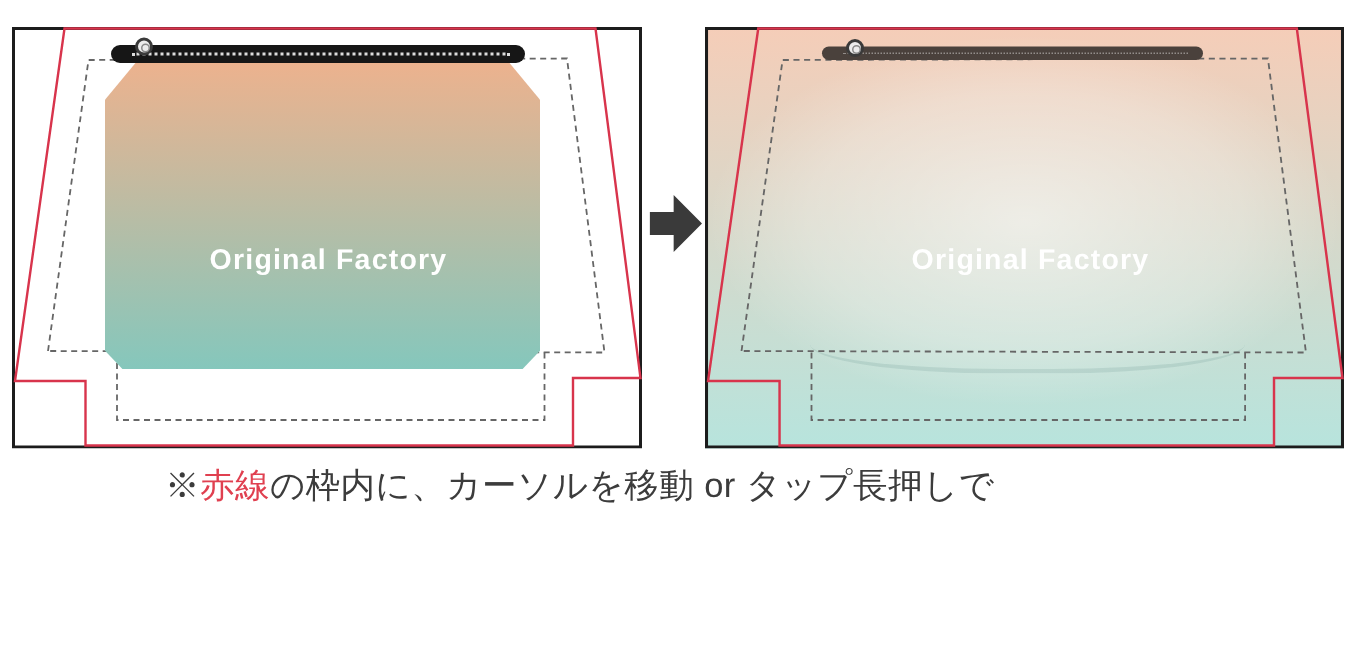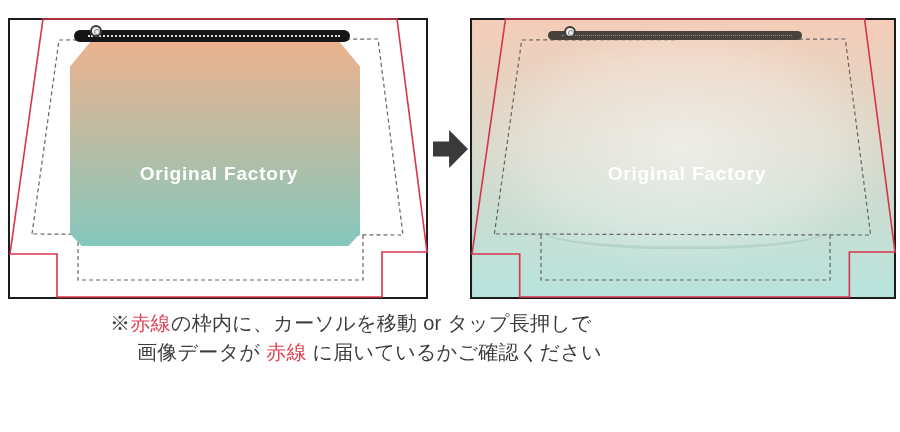--- a/index.html
+++ b/index.html
@@ -45,21 +45,21 @@
   .bottom-shade{
     position:absolute;left:70px;top:192px;width:290px;height:36px;
     border-bottom:3px solid rgba(20,80,75,0.10);border-radius:50% / 22px;
   }
   #transform-arrow{
     position:absolute;left:433px;top:130px;width:35px;height:38px;background:var(--arrow);
     clip-path:polygon(0 30%, 46% 30%, 46% 0, 100% 50%, 46% 100%, 46% 70%, 0 70%);
   }
   #notes{
     position:absolute;left:110px;top:309px;color:var(--note-text);
-    font-size:20px;line-height:29px;letter-spacing:0.3px;white-space:nowrap;
+    font-size:23px;line-height:29px;letter-spacing:0.3px;white-space:nowrap;
   }
   .note-line{height:29px;}
   .note-line.indent{padding-left:27px;}
   .red-text{color:var(--note-red);}
   .green-text{color:var(--note-green);}
 </style>
 </head>
 <body>
 
 <div id="stage">
@@ -94,18 +94,15 @@
       <div class="stitch"></div>
       <span class="zipper-pull"></span>
     </div>
     <div class="pouch-label">Original Factory</div>
   </div>
 
   <div id="notes">
     <div class="note-line">
       <span>※</span><span class="red-text">赤線</span><span>の枠内に、カーソルを移動 or タップ長押しで</span>
     </div>
-    <div class="note-line indent">
-      <span>画像データが </span><span class="red-text">赤線</span><span> に届いているかご確認ください</span>
-    </div>
   </div>
 
 </div>
 
 </body></html>

